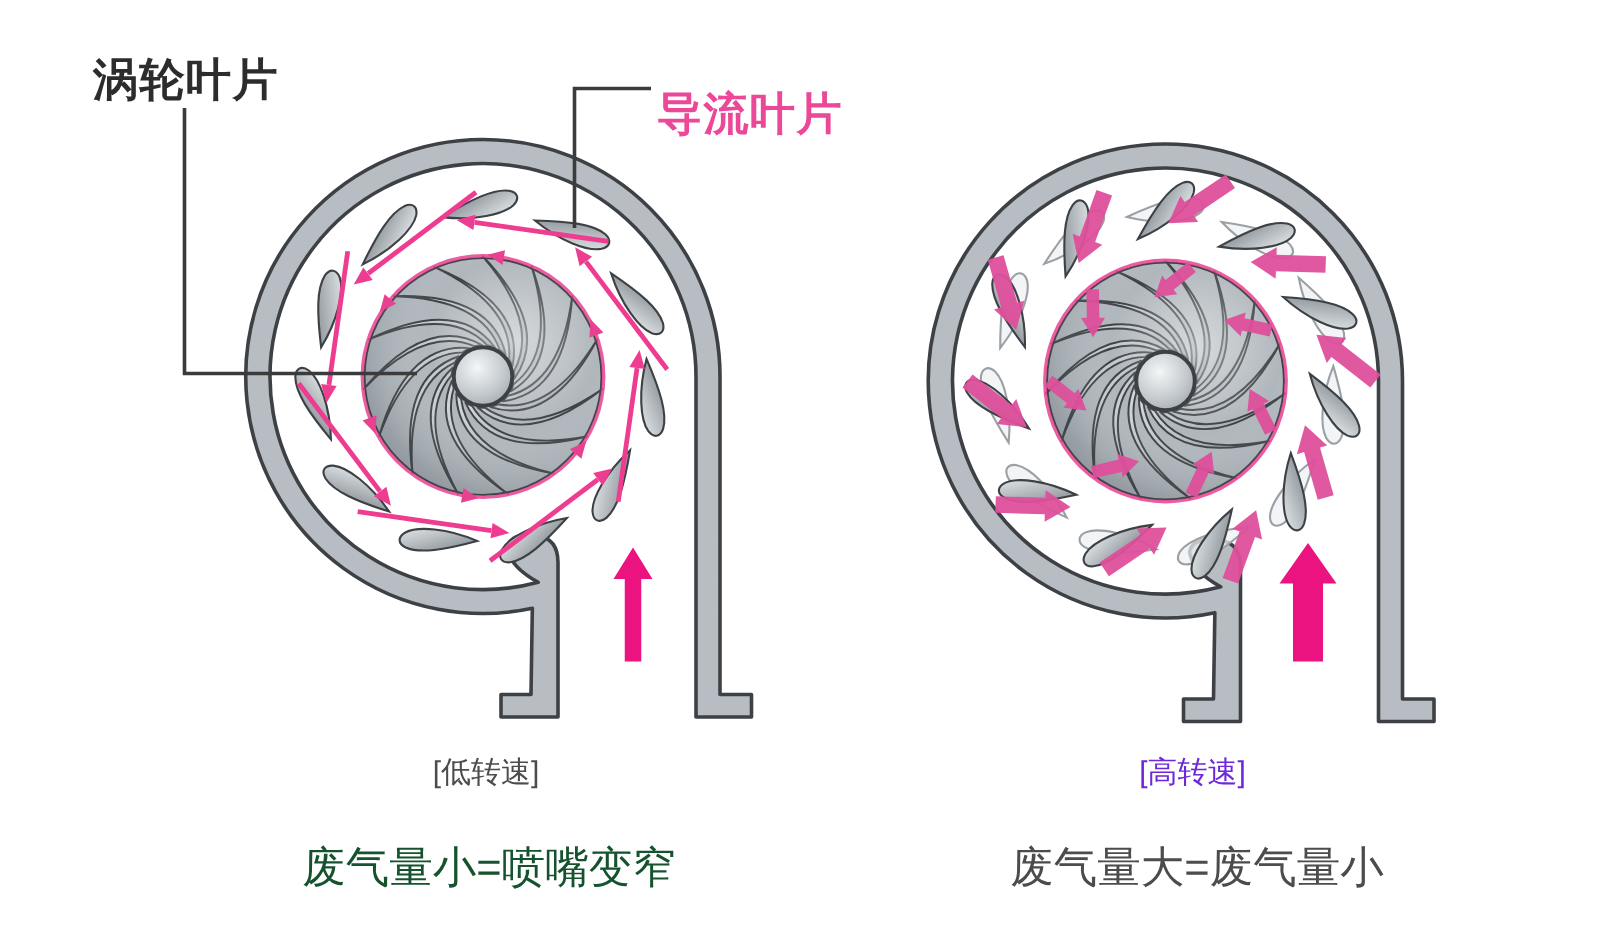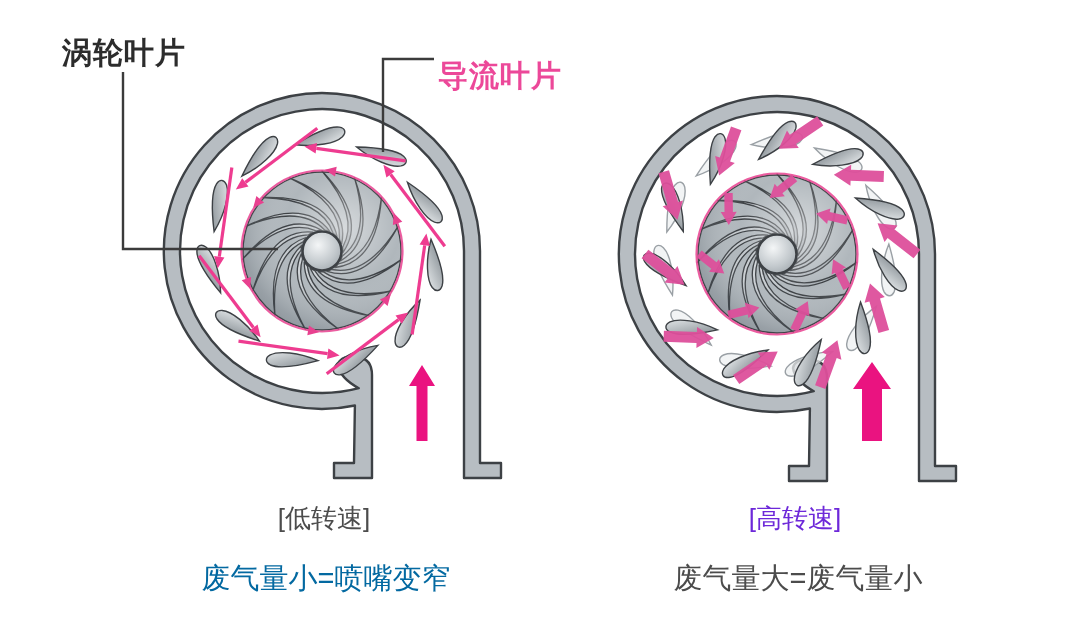--- a/index.html
+++ b/index.html
@@ -5,21 +5,21 @@
   html,body{margin:0;padding:0;background:#ffffff;}
   #stage{
     position:relative;width:1043px;height:618px;background:#ffffff;overflow:hidden;
     font-family:"Liberation Sans","DejaVu Sans",sans-serif;
   }
   #diagram-svg{position:absolute;left:0;top:0;}
   .callout{
     position:absolute;font-weight:bold;font-size:30px;letter-spacing:1px;white-space:nowrap;
   }
   .state-label{
-    position:absolute;width:300px;text-align:center;font-size:26px;white-space:nowrap;
+    position:absolute;width:300px;text-align:center;font-size:20px;white-space:nowrap;
   }
   .caption{
     position:absolute;width:320px;text-align:center;font-size:29px;white-space:nowrap;
   }
 </style>
 </head>
 <body>
 
 <div id="stage">
 
@@ -169,19 +169,19 @@
         <polyline points="434,59 383,59 383,152" fill="none" stroke="#3b3b3b" stroke-width="2.4"></polyline>
       </g>
   </svg>
 
   <div class="callout" style="left: 62px; top: 33px; color: rgb(44, 44, 44);">涡轮叶片</div>
 
   <div class="callout" style="left: 438px; top: 56px; color: #ec4899;">导流叶片</div>
 
   <div class="state-label" style="left: 174px; top: 501px; color: rgb(76, 76, 76);">[低转速]</div>
 
-  <div class="caption" style="left: 166px; top: 559px; color: #0369a1;">废气量小=喷嘴变窄</div>
+  <div class="caption" style="left: 166px; top: 559px; color: #14532d;">废气量小=喷嘴变窄</div>
 
   <div class="state-label" style="left: 645px; top: 501px; color: #6d28d9;">[高转速]</div>
 
   <div class="caption" style="left: 638px; top: 559px; color: rgb(76, 76, 76);">废气量大=废气量小</div>
 
 </div>
 
 </body></html>

